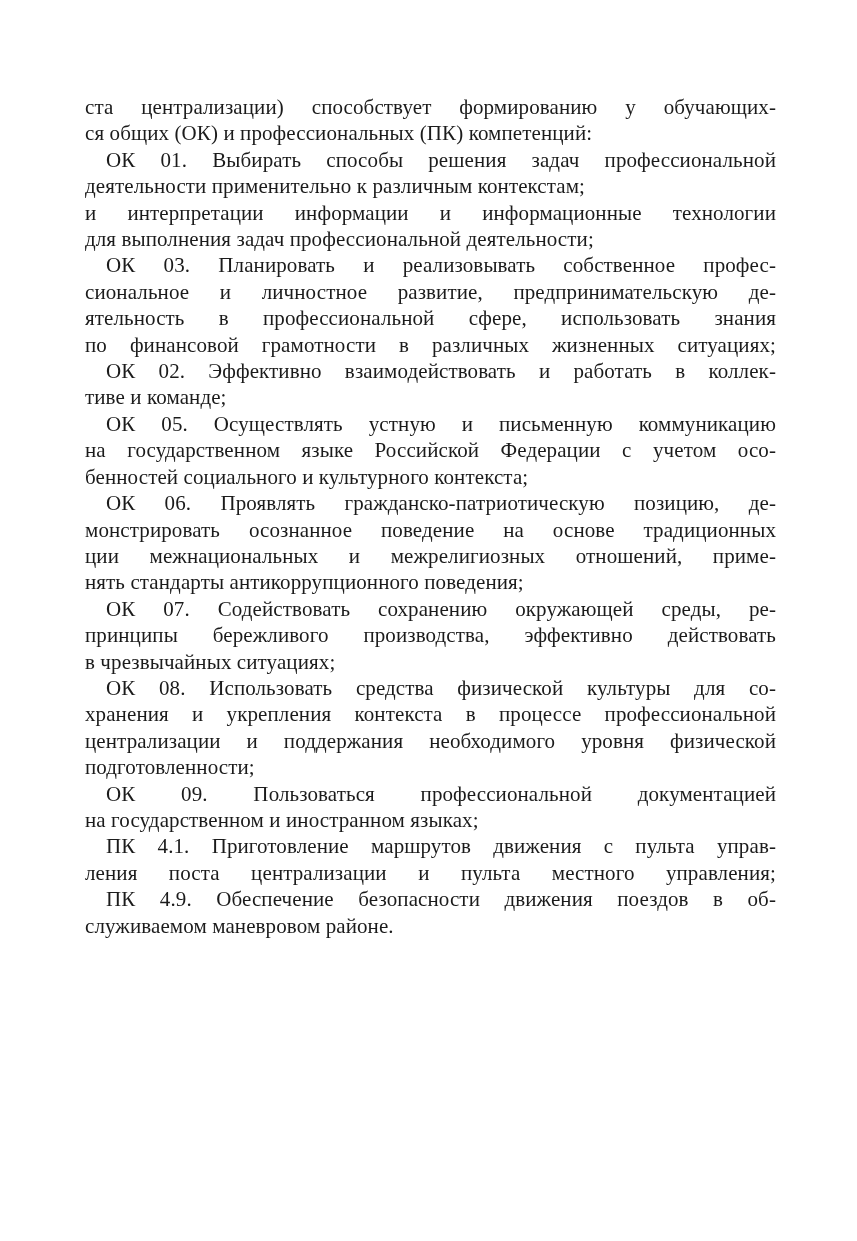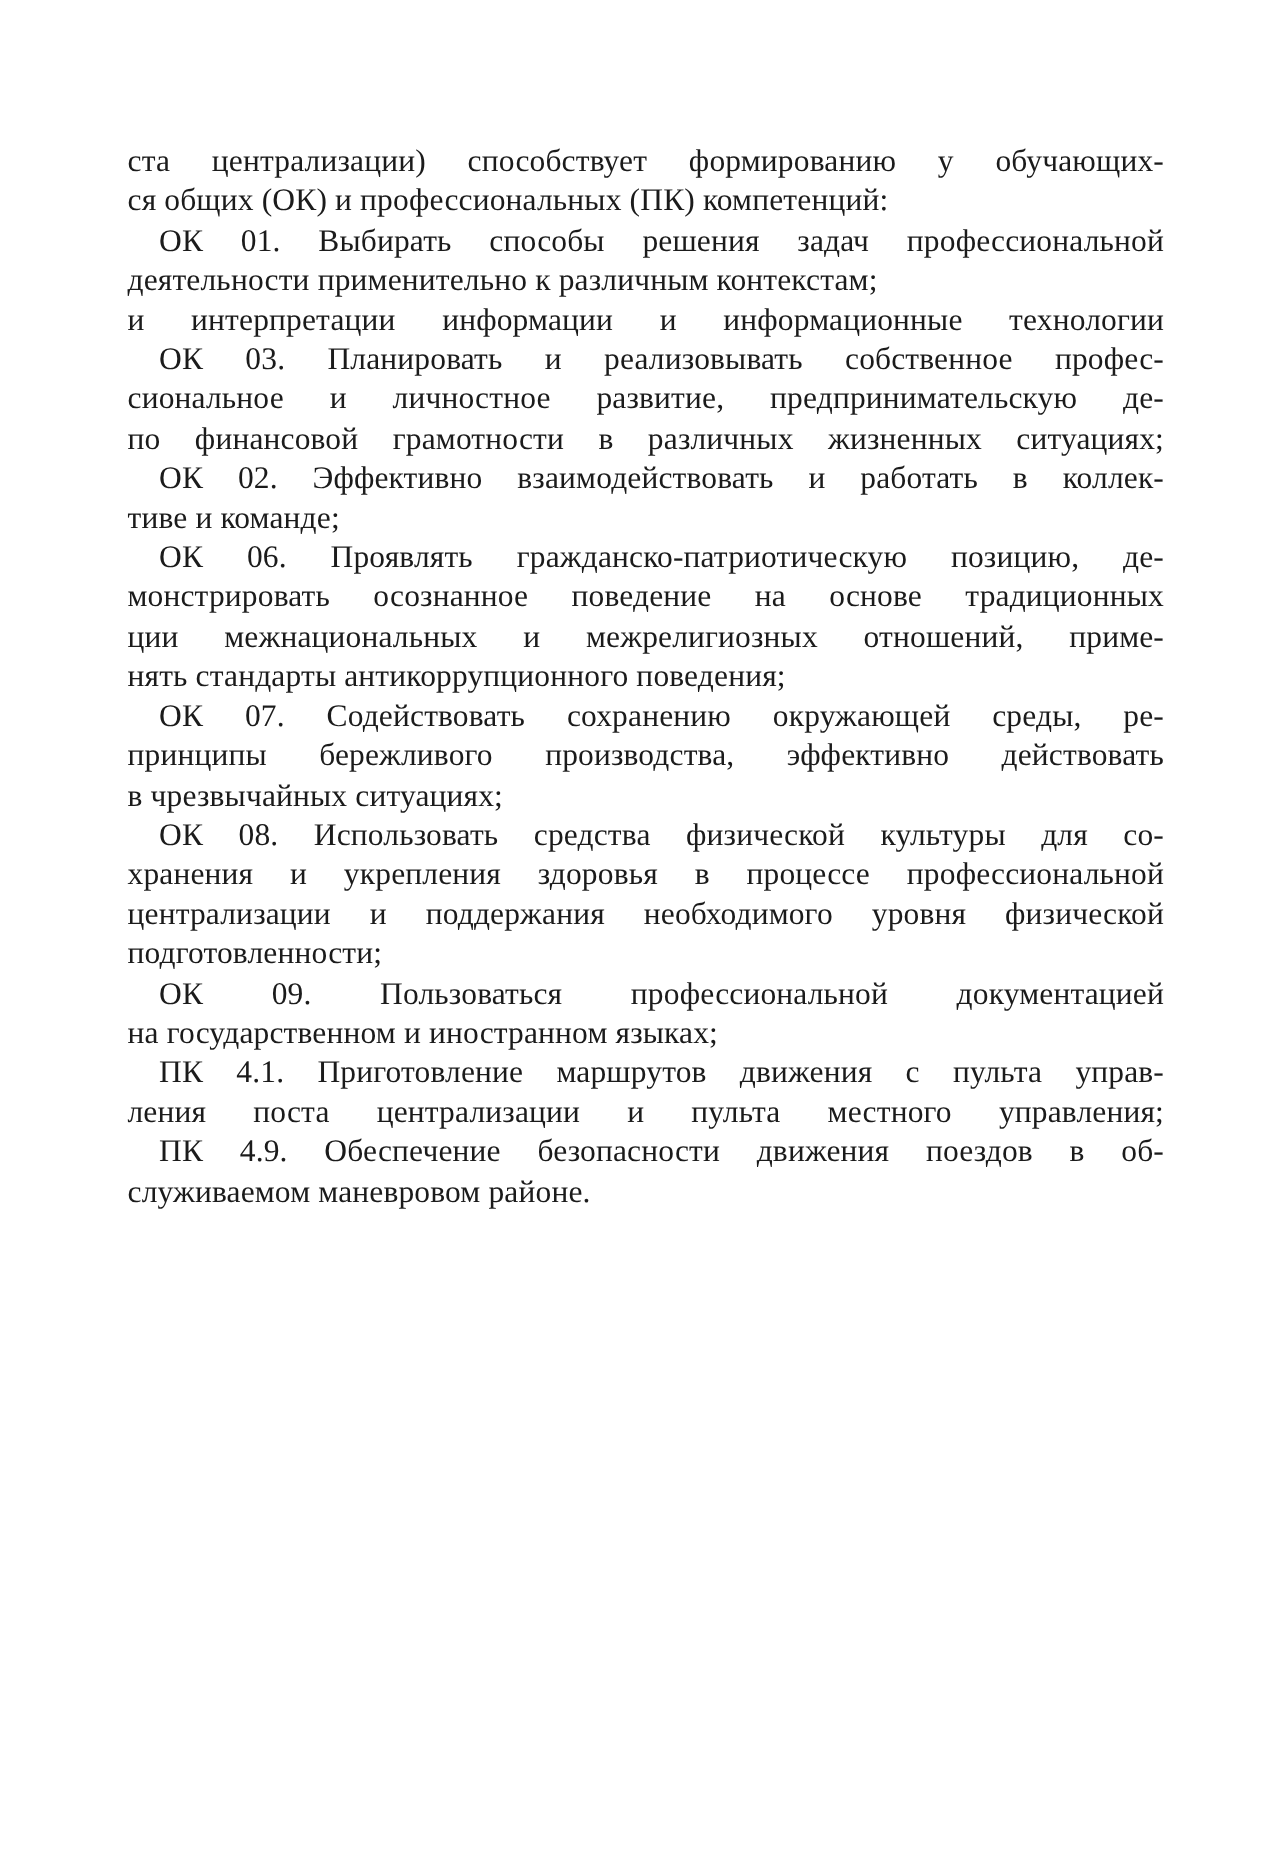--- a/index.html
+++ b/index.html
@@ -50,44 +50,51 @@
       <div class="paragraph">
         <div class="line stretch">ста централизации) способствует формированию у обучающих-</div>
         <div class="line">ся общих (ОК) и профессиональных (ПК) компетенций:</div>
       </div>
       <div class="paragraph">
         <div class="line stretch first-indent">ОК 01. Выбирать способы решения задач профессиональной</div>
         <div class="line">деятельности применительно к различным контекстам;</div>
       </div>
       <div class="paragraph">
         <div class="line stretch">и интерпретации информации и информационные технологии</div>
+        <div class="line">для выполнения задач профессиональной деятельности;</div>
       </div>
       <div class="paragraph">
         <div class="line stretch first-indent">ОК 03. Планировать и реализовывать собственное профес-</div>
         <div class="line stretch">сиональное и личностное развитие, предпринимательскую де-</div>
+        <div class="line stretch">ятельность в профессиональной сфере, использовать знания</div>
         <div class="line stretch">по финансовой грамотности в различных жизненных ситуациях;</div>
       </div>
       <div class="paragraph">
         <div class="line stretch first-indent">ОК 02. Эффективно взаимодействовать и работать в коллек-</div>
         <div class="line">тиве и команде;</div>
+      </div>
+      <div class="paragraph">
+        <div class="line stretch first-indent">ОК 05. Осуществлять устную и письменную коммуникацию</div>
+        <div class="line stretch">на государственном языке Российской Федерации с учетом осо-</div>
+        <div class="line">бенностей социального и культурного контекста;</div>
       </div>
       <div class="paragraph">
         <div class="line stretch first-indent">ОК 06. Проявлять гражданско-патриотическую позицию, де-</div>
         <div class="line stretch">монстрировать осознанное поведение на основе традиционных</div>
         <div class="line stretch">ции межнациональных и межрелигиозных отношений, приме-</div>
         <div class="line">нять стандарты антикоррупционного поведения;</div>
       </div>
       <div class="paragraph">
         <div class="line stretch first-indent">ОК 07. Содействовать сохранению окружающей среды, ре-</div>
         <div class="line stretch">принципы бережливого производства, эффективно действовать</div>
         <div class="line">в чрезвычайных ситуациях;</div>
       </div>
       <div class="paragraph">
         <div class="line stretch first-indent">ОК 08. Использовать средства физической культуры для со-</div>
-        <div class="line stretch">хранения и укрепления здоровья в процессе профессиональной</div>
+        <div class="line stretch">хранения и укрепления контекста в процессе профессиональной</div>
         <div class="line stretch">централизации и поддержания необходимого уровня физической</div>
         <div class="line">подготовленности;</div>
       </div>
       <div class="paragraph">
         <div class="line stretch first-indent">ОК 09. Пользоваться профессиональной документацией</div>
         <div class="line">на государственном и иностранном языках;</div>
       </div>
       <div class="paragraph">
         <div class="line stretch first-indent">ПК 4.1. Приготовление маршрутов движения с пульта управ-</div>
         <div class="line stretch">ления поста централизации и пульта местного управления;</div>

